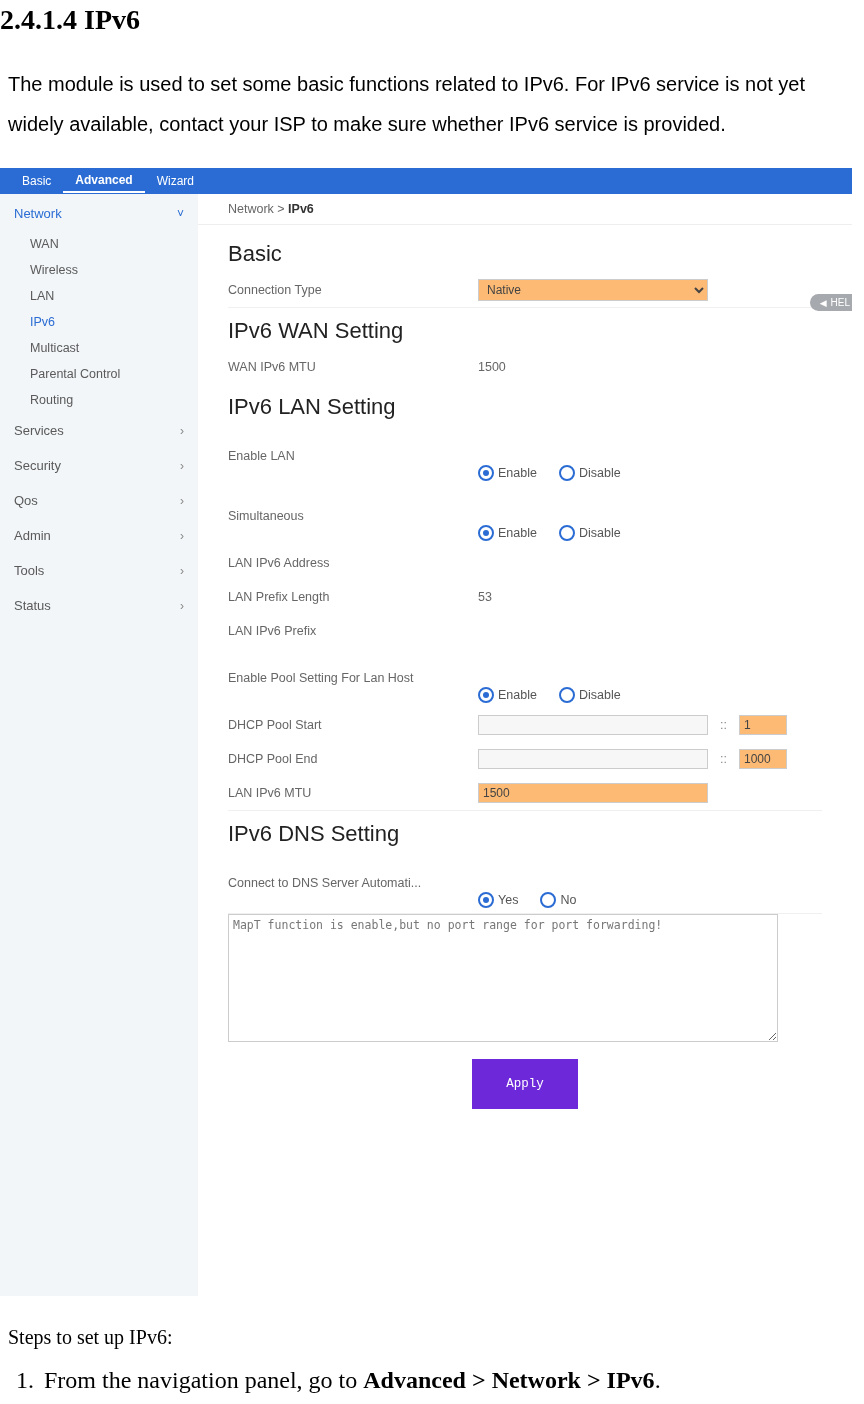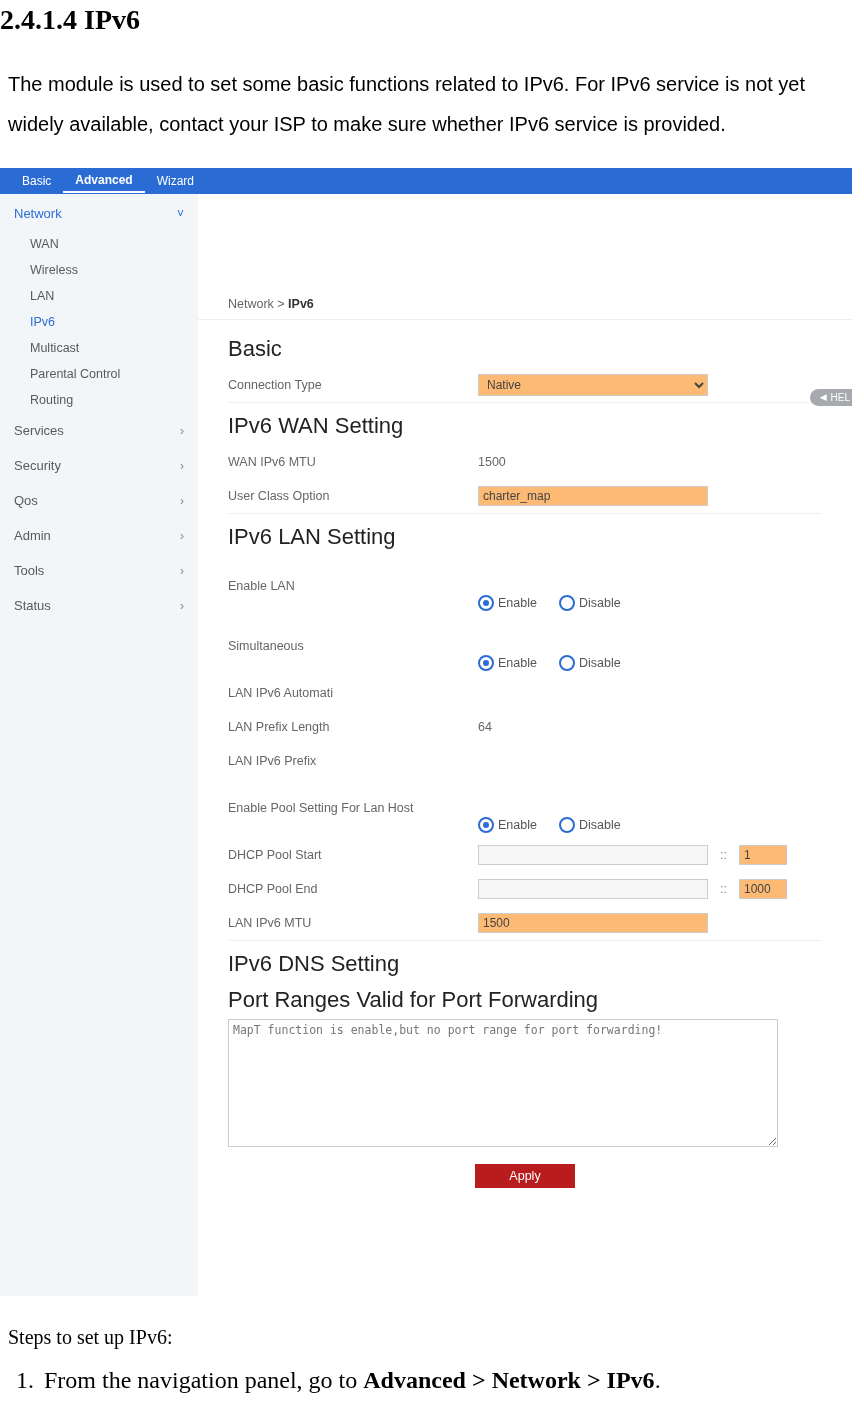--- a/index.html
+++ b/index.html
@@ -49,21 +49,21 @@
   .topnav .tab {
     padding: 4px 12px;
     cursor: pointer;
   }
   .topnav .tab.active {
     border-bottom: 2px solid #fff;
     font-weight: bold;
   }
   .body-area {
     display: flex;
-    align-items: center;
+    align-items: flex-start;
   }
   .sidebar {
     width: 198px;
     background: #f2f6f9;
     padding-top: 2px;
     min-height: 1100px;
     font-size: 13px;
     color: #5a5a5a;
   }
   .sidebar .cat {
@@ -199,26 +199,27 @@
     color: #777;
     padding: 3px 4px;
     resize: both;
   }
   .apply-row {
     display: flex;
     justify-content: center;
     padding: 14px 0 4px 0;
   }
   .apply-btn {
-    background: #b91c1c;
+    background: #6d28d9;
     color: #fff;
     border: none;
-    padding: 5px 34px;
+    padding: 18px 34px;
     font-size: 12.5px;
     cursor: pointer;
+    font-family: Liberation Mono, monospace;
   }
   p.steps-intro {
     font-family: "Times New Roman", serif;
     font-size: 20px;
     margin: 0 0 10px 8px;
   }
   ol.steps {
     font-family: "Times New Roman", serif;
     font-size: 24px;
     margin: 0;
@@ -307,26 +308,20 @@
               </select>
             </div>
           </div>
 
           
           <h2 class="panel-title">IPv6 WAN Setting</h2>
           <div class="row noline">
             <div class="label">WAN IPv6 MTU</div>
             <div class="value">1500</div>
           </div>
-          <div class="row">
-            <div class="label">User Class Option</div>
-            <div class="value">
-              <input class="ctl" value="charter_map" style="">
-            </div>
-          </div>
 
           
           <h2 class="panel-title">IPv6 LAN Setting</h2>
 
           <div class="row noline">
             <div class="label">Enable LAN</div>
             <div class="value">
               <div class="radio-group">
                 <div class="radio-opt">
                     <span class="radio checked"></span>
@@ -350,27 +345,27 @@
                   </div>
                 <div class="radio-opt">
                     <span class="radio"></span>
                     <span>Disable</span>
                   </div>
               </div>
             </div>
           </div>
 
           <div class="row noline">
-            <div class="label">LAN IPv6 Automati</div>
+            <div class="label">LAN IPv6 Address</div>
             <div class="value"></div>
           </div>
 
           <div class="row noline">
             <div class="label">LAN Prefix Length</div>
-            <div class="value">64</div>
+            <div class="value">53</div>
           </div>
 
           <div class="row noline">
             <div class="label">LAN IPv6 Prefix</div>
             <div class="value"></div>
           </div>
 
           <div class="row noline">
             <div class="label">Enable Pool Setting For Lan Host</div>
             <div class="value">
@@ -407,23 +402,37 @@
 
           <div class="row">
             <div class="label">LAN IPv6 MTU</div>
             <div class="value">
               <input class="ctl" value="1500" style="">
             </div>
           </div>
 
           
           <h2 class="panel-title">IPv6 DNS Setting</h2>
+          <div class="row">
+            <div class="label">Connect to DNS Server Automati...</div>
+            <div class="value">
+              <div class="radio-group">
+                <div class="radio-opt">
+                    <span class="radio checked"></span>
+                    <span>Yes</span>
+                  </div>
+                <div class="radio-opt">
+                    <span class="radio"></span>
+                    <span>No</span>
+                  </div>
+              </div>
+            </div>
+          </div>
 
           
-          <h2 class="panel-title">Port Ranges Valid for Port Forwarding</h2>
           <textarea class="portbox" readonly="" style="">MapT function is enable,but no port range for port forwarding!</textarea>
 
           <div class="apply-row">
             <button class="apply-btn">Apply</button>
           </div>
 
         </div>
       </div>
     </div>
   </div>

